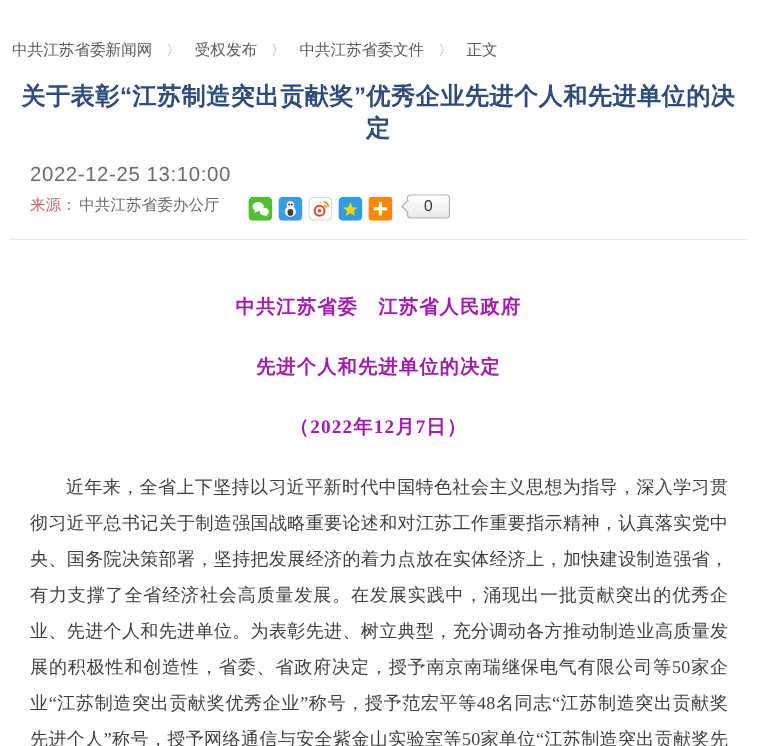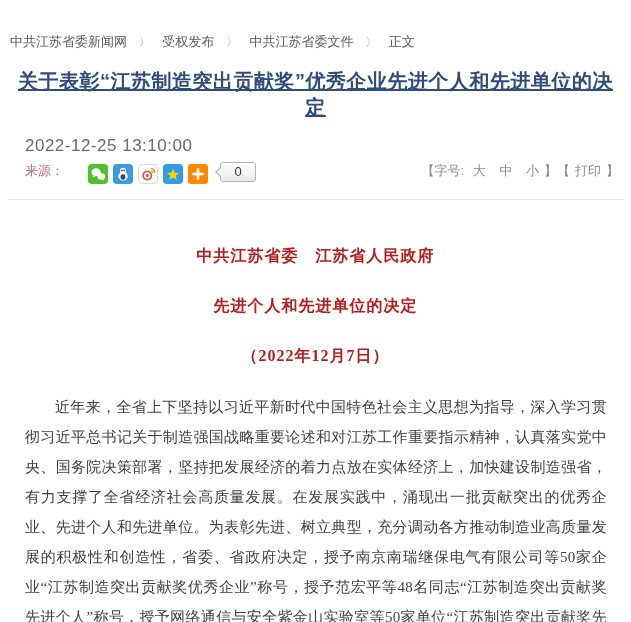--- a/index.html
+++ b/index.html
@@ -22,21 +22,20 @@
 
   
   .page-title {
     margin: 17px 14px 16px;
     text-align: center;
     font-size: 20px;
     font-weight: bold;
     color: var(--title, #2e4d7c);
     letter-spacing: 0.5px;
     line-height: 26px;
-    text-decoration: underline;
   }
 
   
   .pub-date {
     margin: 12px 0 0 25px;
     font-size: 17px;
     color: #6b6b6b;
     letter-spacing: 0.5px;
   }
   .meta-row {
@@ -106,21 +105,21 @@
     margin: 13px 8px 0;
   }
 
   
   .article { padding: 46px 0 0; }
   .doc-heading {
     text-align: center;
     font-family: "Liberation Serif", "DejaVu Serif", serif;
     font-weight: bold;
     font-size: 16px;
-    color: #b91c1c;
+    color: #a21caf;
     letter-spacing: 1px;
   }
   .doc-heading + .doc-heading { margin-top: 29px; }
   .doc-paragraph {
     margin: 25px 24px 0 25px;
     font-family: "Liberation Serif", "DejaVu Serif", serif;
     font-size: 15px;
     line-height: 30px;
     color: #3f3f3f;
     text-align: justify;
@@ -140,20 +139,21 @@
   <span class="sep">〉</span>
   <span>正文</span>
 </div>
 
 <h1 class="page-title">关于表彰“江苏制造突出贡献奖”优秀企业先进个人和先进单位的决定</h1>
 
 <div class="pub-date">2022-12-25 13:10:00</div>
 
 <div class="meta-row">
   <span class="source-label">来源：</span>
+  <span class="source-name">中共江苏省委办公厅</span>
 
   <div class="share-bar">
     <span class="share-icon">
       <svg width="20" height="20" viewBox="0 0 20 20">
         <rect width="20" height="20" rx="4" class="wechat-bg"></rect>
         <ellipse cx="8.1" cy="8.2" rx="4.7" ry="3.9" fill="#fff"></ellipse>
         <polygon points="5.6,11.3 4.6,13.6 8,12" fill="#fff"></polygon>
         <ellipse cx="13.3" cy="12.4" rx="3.8" ry="3.2" fill="#fff"></ellipse>
         <polygon points="14.8,14.9 16.2,16.6 13.4,15.4" fill="#fff"></polygon>
       </svg>
@@ -187,26 +187,20 @@
       <svg width="20" height="20" viewBox="0 0 20 20">
         <rect width="20" height="20" rx="3" class="plus-bg"></rect>
         <rect x="8.7" y="4.4" width="2.6" height="11.2" fill="#fff"></rect>
         <rect x="4.4" y="8.7" width="11.2" height="2.6" fill="#fff"></rect>
       </svg>
     </span>
   </div>
 
   <span class="share-count">0</span>
 
-  <span class="font-controls">
-    <span class="bracket">【</span><span>字号:</span>
-    <a>大</a>
-    <a>中</a>
-    <a>小</a><span class="bracket">】</span><span class="bracket">【</span><a>打印</a><span class="bracket">】</span>
-  </span>
 </div>
 
 <hr class="header-divider">
 
 <div class="article">
   <p class="doc-heading">中共江苏省委　江苏省人民政府</p>
   <p class="doc-heading">先进个人和先进单位的决定</p>
   <p class="doc-heading">（2022年12月7日）</p>
   <p class="doc-paragraph">近年来，全省上下坚持以习近平新时代中国特色社会主义思想为指导，深入学习贯彻习近平总书记关于制造强国战略重要论述和对江苏工作重要指示精神，认真落实党中央、国务院决策部署，坚持把发展经济的着力点放在实体经济上，加快建设制造强省，有力支撑了全省经济社会高质量发展。在发展实践中，涌现出一批贡献突出的优秀企业、先进个人和先进单位。为表彰先进、树立典型，充分调动各方推动制造业高质量发展的积极性和创造性，省委、省政府决定，授予南京南瑞继保电气有限公司等50家企业“江苏制造突出贡献奖优秀企业”称号，授予范宏平等48名同志“江苏制造突出贡献奖先进个人”称号，授予网络通信与安全紫金山实验室等50家单位“江苏制造突出贡献奖先进单位”称号。</p>
 </div>

